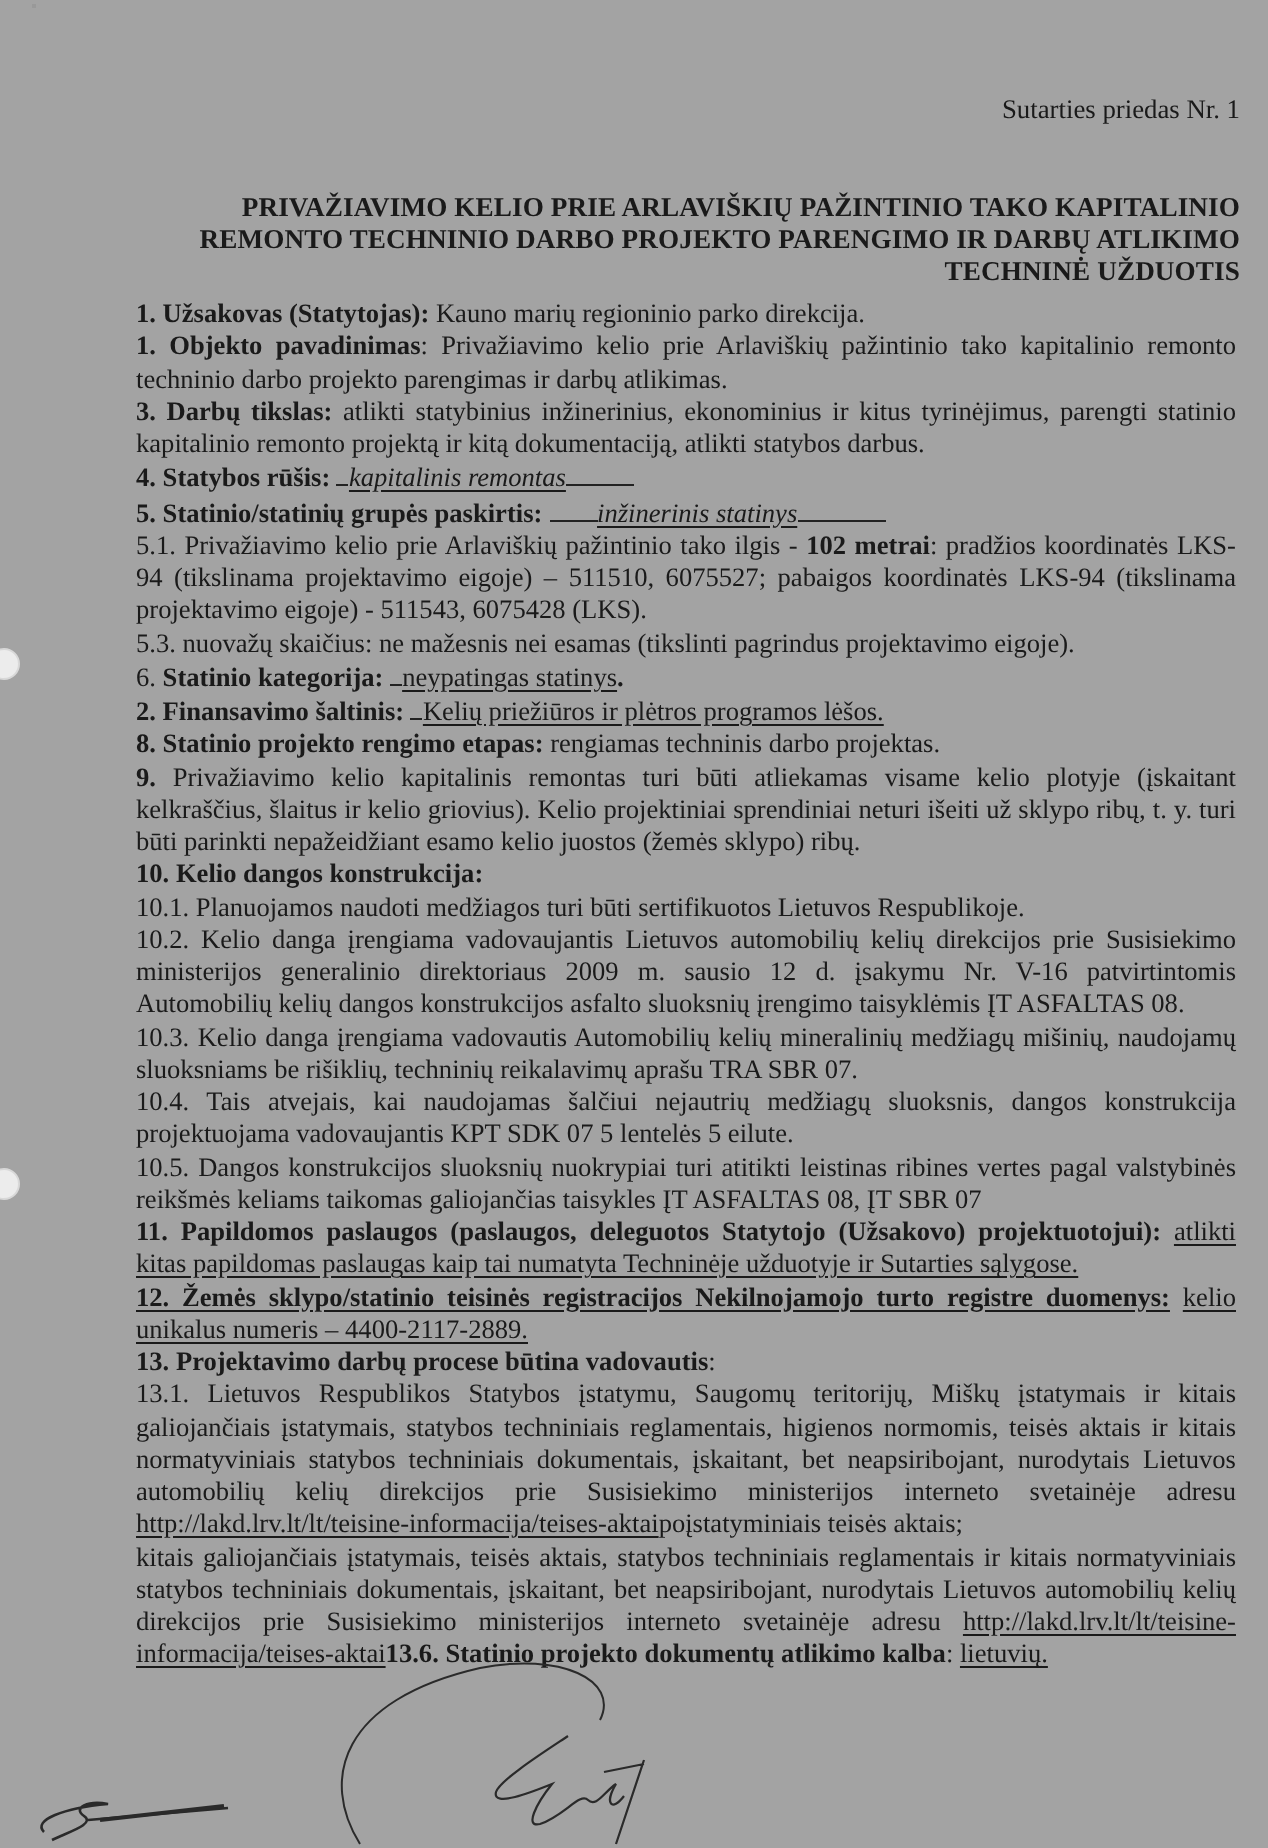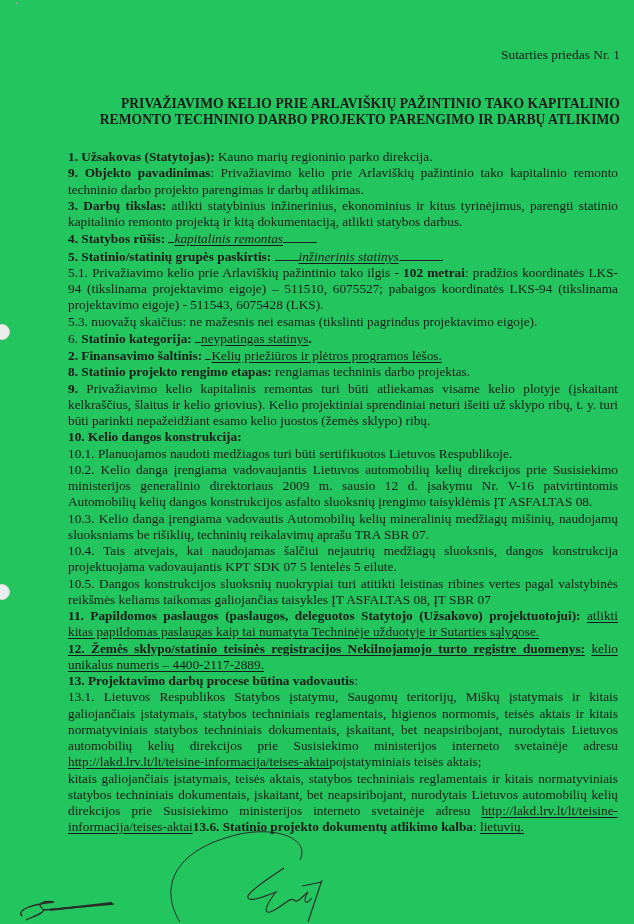--- a/index.html
+++ b/index.html
@@ -1,17 +1,17 @@
 <!DOCTYPE html>
 <html><head>
 <meta charset="utf-8">
 <style>
   html, body { margin: 0; padding: 0; background: #ffffff; }
   body { width: 634px; height: 924px; position: relative; overflow: hidden; font-family: "Liberation Serif", serif; color: #1a1a1a; }
-  .page { position: absolute; left: 0; top: 0; width: 634px; height: 924px; background: #22c55e; }
+  .page { position: absolute; left: 0; top: 0; width: 634px; height: 924px; background: #a3a3a3; }
   .annex { position: absolute; right: 14px; top: 47px; font-size: 13.4px; }
   .title { position: absolute; left: 60px; width: 560px; top: 96px; text-align: right; font-weight: bold; font-size: 13.6px; line-height: 16.2px; letter-spacing: 0.05px; }
   .body { position: absolute; left: 68px; width: 550px; top: 149px; font-size: 13.3px; line-height: 16.25px; text-align: justify; }
   .body p { margin: 0; }
   .b { font-weight: bold; }
   .u { text-decoration: underline; text-underline-offset: 2px; }
   .i { font-style: italic; }
   .blank { display: inline-block; border-bottom: 1px solid #222; height: 12px; vertical-align: baseline; }
   .link { text-decoration: underline; text-underline-offset: 2px; }
   .hole { position: absolute; width: 14px; height: 14px; border-radius: 50%; background: #ececec; border: 1px solid #d8d8d8; }
@@ -24,26 +24,27 @@
 <div class="page">
   <div class="speck"></div>
   <div class="hole" style="left:-6px; top:324px;"></div>
   <div class="hole" style="left:-6px; top:584px;"></div>
 
   <div class="annex">Sutarties priedas Nr. 1</div>
 
   <div class="title">
     <div>PRIVAŽIAVIMO KELIO PRIE ARLAVIŠKIŲ PAŽINTINIO TAKO KAPITALINIO</div>
     <div>REMONTO TECHNINIO DARBO PROJEKTO PARENGIMO IR DARBŲ ATLIKIMO</div>
+    <div>TECHNINĖ UŽDUOTIS</div>
   </div>
 
   <div class="body">
     <p><span class="b">1. Užsakovas (Statytojas):</span><span> Kauno marių regioninio parko direkcija.</span></p>
 
-    <p><span class="b">9. Objekto pavadinimas</span><span>: Privažiavimo kelio prie Arlaviškių pažintinio tako kapitalinio remonto techninio darbo projekto parengimas ir darbų atlikimas.</span></p>
+    <p><span class="b">1. Objekto pavadinimas</span><span>: Privažiavimo kelio prie Arlaviškių pažintinio tako kapitalinio remonto techninio darbo projekto parengimas ir darbų atlikimas.</span></p>
 
     <p><span class="b">3. Darbų tikslas:</span><span> atlikti statybinius inžinerinius, ekonominius ir kitus tyrinėjimus, parengti statinio kapitalinio remonto projektą ir kitą dokumentaciją, atlikti statybos darbus.</span></p>
 
     <p><span class="b">4. Statybos rūšis:</span> <span class="blank" style="width:6px"></span><span class="i u">kapitalinis remontas</span><span class="blank" style="width:34px"></span></p>
 
     <p><span class="b">5. Statinio/statinių grupės paskirtis:</span> <span class="blank" style="width:24px"></span><span class="i u">inžinerinis statinys</span><span class="blank" style="width:44px"></span></p>
 
     <p><span>5.1. Privažiavimo kelio prie Arlaviškių pažintinio tako ilgis - </span><span class="b">102 metrai</span><span>: pradžios koordinatės LKS-94 (tikslinama projektavimo eigoje) – 511510, 6075527; pabaigos koordinatės LKS-94 (tikslinama projektavimo eigoje) - 511543, 6075428 (LKS).</span></p>
 
     <p>5.3. nuovažų skaičius: ne mažesnis nei esamas (tikslinti pagrindus projektavimo eigoje).</p>

